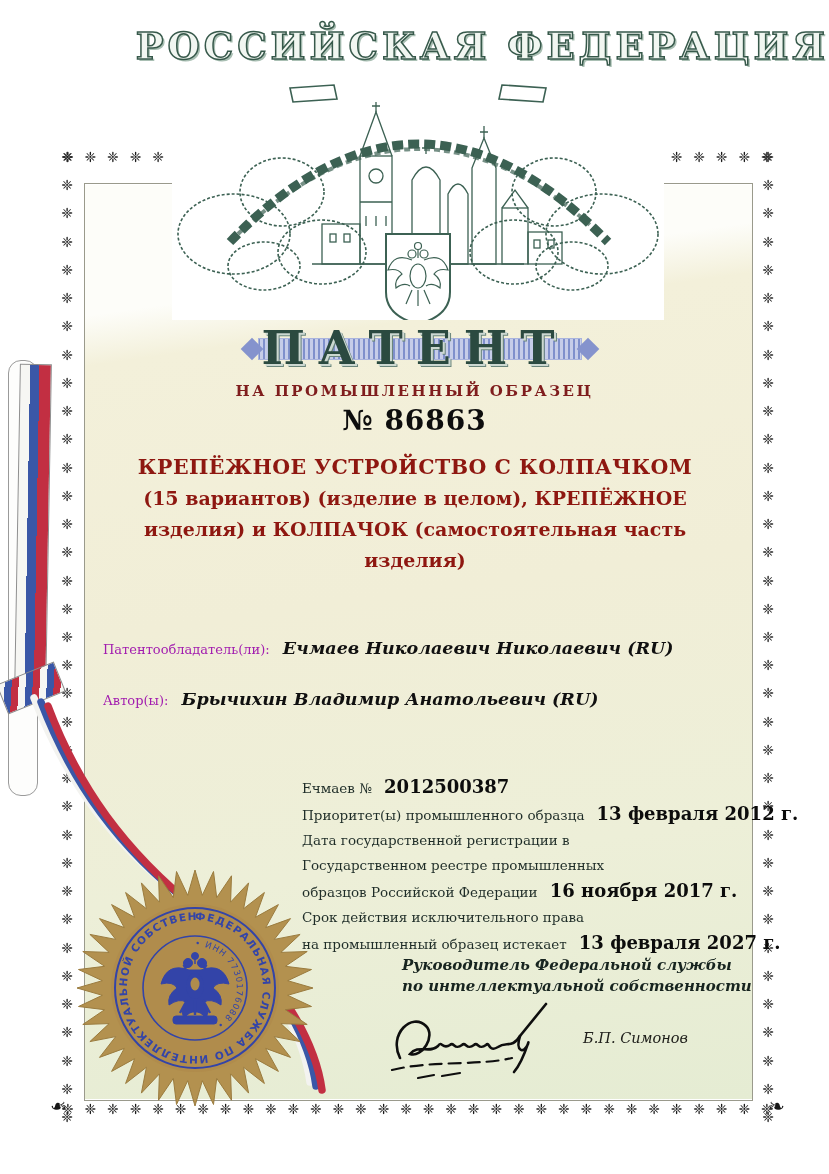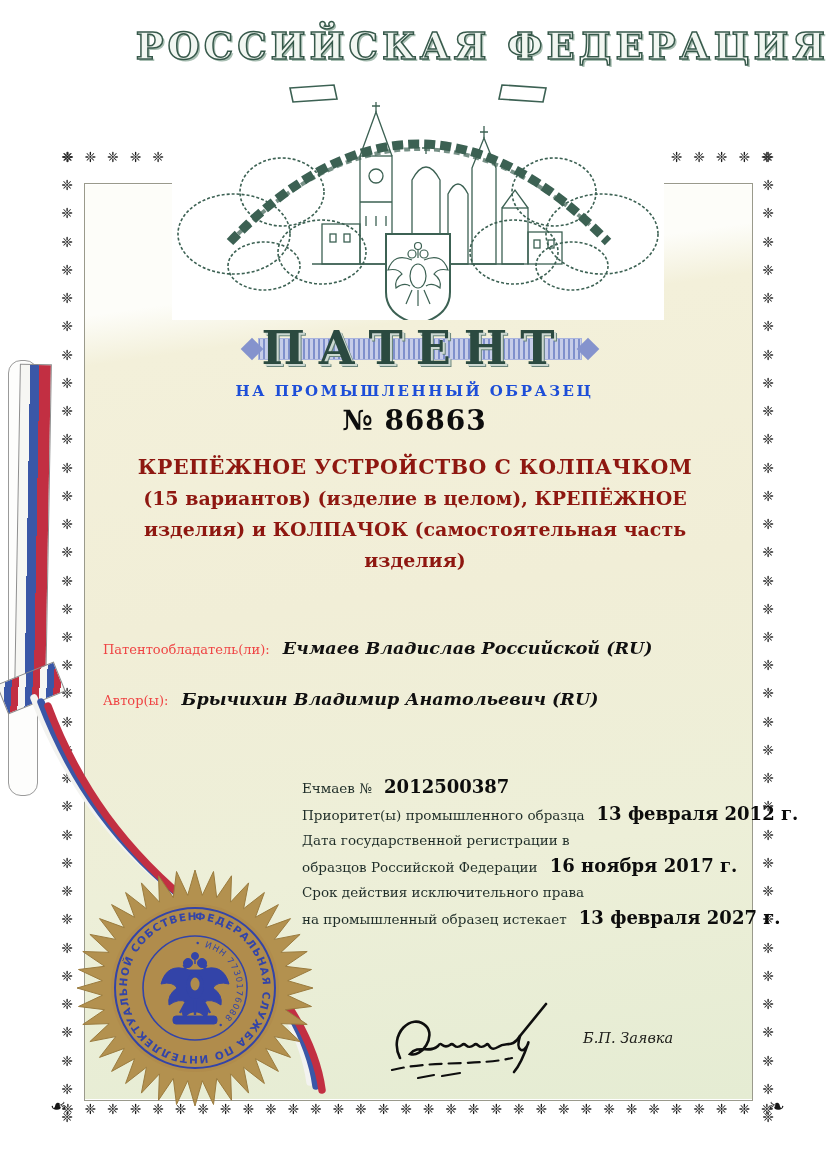--- a/index.html
+++ b/index.html
@@ -42,30 +42,30 @@
     box-shadow:0 0 0 1px #aab4dd inset;}
   .band:before,.band:after{content:"";position:absolute;top:3px;width:16px;height:16px;background:#8593cd;transform:rotate(45deg);}
   .band:before{left:-14px;} .band:after{right:-14px;}
   .patent-word{
     position:absolute;top:312px;left:0;right:0;text-align:center;z-index:3;
     font-size:46px;font-weight:bold;letter-spacing:13px;color:#2b4a40;
     text-shadow:2px 2px 0 #ccd8d1,3px 3px 0 #6a857b;
     margin-top:9px;
   }
   .subtitle{position:absolute;top:382px;left:0;right:0;text-align:center;z-index:3;
-    font-size:15px;font-weight:bold;letter-spacing:2.5px;color:#1d4ed8;}
+    font-size:15px;font-weight:bold;letter-spacing:2.5px;color:#7f1d1d;}
   .number{position:absolute;top:404px;left:0;right:0;text-align:center;z-index:3;
     font-size:28px;font-weight:bold;color:#0d0d0d;letter-spacing:1px;}
 
   .title{position:absolute;top:452px;left:95px;width:640px;text-align:center;z-index:3;
     color:#8e1710;font-weight:bold;font-size:19px;line-height:31px;}
   .title .t0{font-size:20.5px;letter-spacing:.5px;}
 
   .party{position:absolute;left:103px;z-index:3;white-space:nowrap;}
-  .party .lbl{font-size:13px;color:#ef4444;}
+  .party .lbl{font-size:13px;color:#a21caf;}
   .party .val{font-size:17.5px;font-weight:bold;font-style:italic;color:#101010;margin-left:8px;}
   .holder{top:638px;} .author{top:689px;}
 
   .info{position:absolute;left:302px;top:776px;width:470px;z-index:3;}
   .info .row{margin-bottom:6px;white-space:nowrap;}
   .info .lbl{font-size:13.5px;color:#1f2d28;}
   .info .val{font-size:18px;font-weight:bold;color:#0c0c0c;margin-left:7px;}
 
   .official{position:absolute;left:402px;top:955px;z-index:3;font-style:italic;
     font-size:15px;line-height:21px;color:#17241f;font-weight:bold;}
@@ -314,62 +314,69 @@
 
   <div class="title">
     <div class="t0">КРЕПЁЖНОЕ УСТРОЙСТВО С КОЛПАЧКОМ</div>
     <div>(15 вариантов) (изделие в целом), КРЕПЁЖНОЕ</div>
     <div>изделия) и КОЛПАЧОК (самостоятельная часть</div>
     <div>изделия)</div>
   </div>
 
   <div class="party holder">
     <span class="lbl">Патентообладатель(ли):</span>
-    <span class="val">Ечмаев Владислав Российской (RU)</span>
+    <span class="val">Ечмаев Николаевич Николаевич (RU)</span>
   </div>
   <div class="party author">
     <span class="lbl">Автор(ы):</span>
     <span class="val">Брычихин Владимир Анатольевич (RU)</span>
   </div>
 
   <div class="info">
     <div class="row">
       <span class="lbl">Ечмаев №</span>
       <span class="val">2012500387</span>
     </div>
     <div class="row">
       <span class="lbl">Приоритет(ы) промышленного образца</span>
       <span class="val">13 февраля 2012 г.</span>
     </div>
     <div class="row">
       <span class="lbl">Дата государственной регистрации в</span>
     </div>
     <div class="row">
+      <span class="lbl">Государственном реестре промышленных</span>
+    </div>
+    <div class="row">
       <span class="lbl">образцов Российской Федерации</span>
       <span class="val">16 ноября 2017 г.</span>
     </div>
     <div class="row">
       <span class="lbl">Срок действия исключительного права</span>
     </div>
     <div class="row">
       <span class="lbl">на промышленный образец истекает</span>
       <span class="val">13 февраля 2027 г.</span>
     </div>
   </div>
 
+  <div class="official">
+    <div>Руководитель Федеральной службы</div>
+    <div>по интеллектуальной собственности</div>
+  </div>
 
   <svg class="sig" width="176" height="92" viewBox="0 0 176 92">
     <g stroke="#0e0e0e" fill="none" stroke-width="2.6" stroke-linecap="round">
       <path d="M16,62 C4,38 28,16 42,30 C52,40 38,62 26,58 C34,48 46,58 54,50 C58,44 58,54 66,49 C70,45 70,55 78,49 C82,45 82,55 90,49 C94,45 94,55 102,49 C106,45 104,57 114,51 C122,45 128,53 136,40 L162,8"></path>
       <path d="M136,40 C131,56 140,58 144,48 C146,40 140,64 130,76"></path>
       <path d="M8,74 C48,64 96,70 128,62" stroke-dasharray="12 7" stroke-width="2.2"></path>
       <path d="M34,82 l16,-3 M58,80 l18,-3" stroke-width="2.2"></path>
     </g>
   </svg>
-  <div class="official-name">Б.П. Заявка</div>
+  <div class="official-name">Б.П. Симонов</div>
 
   <div class="ribbon-back"></div>
   <div class="ribbon-band"></div>
   <div class="ribbon-knot"></div>
   <svg class="tailsvg" width="340" height="480" viewBox="0 0 340 480">
     <g fill="none" stroke-linecap="round" stroke-width="7.5">
       <path d="M34,58 C66,140 112,205 188,262 C250,305 302,382 310,442" stroke="#f3f3f0"></path>
       <path d="M41,62 C72,143 118,208 193,266 C255,309 308,386 316,446" stroke="#3a57a7"></path>
       <path d="M48,66 C78,146 124,211 198,270 C260,313 314,390 322,450" stroke="#c22f42"></path>
     </g>

